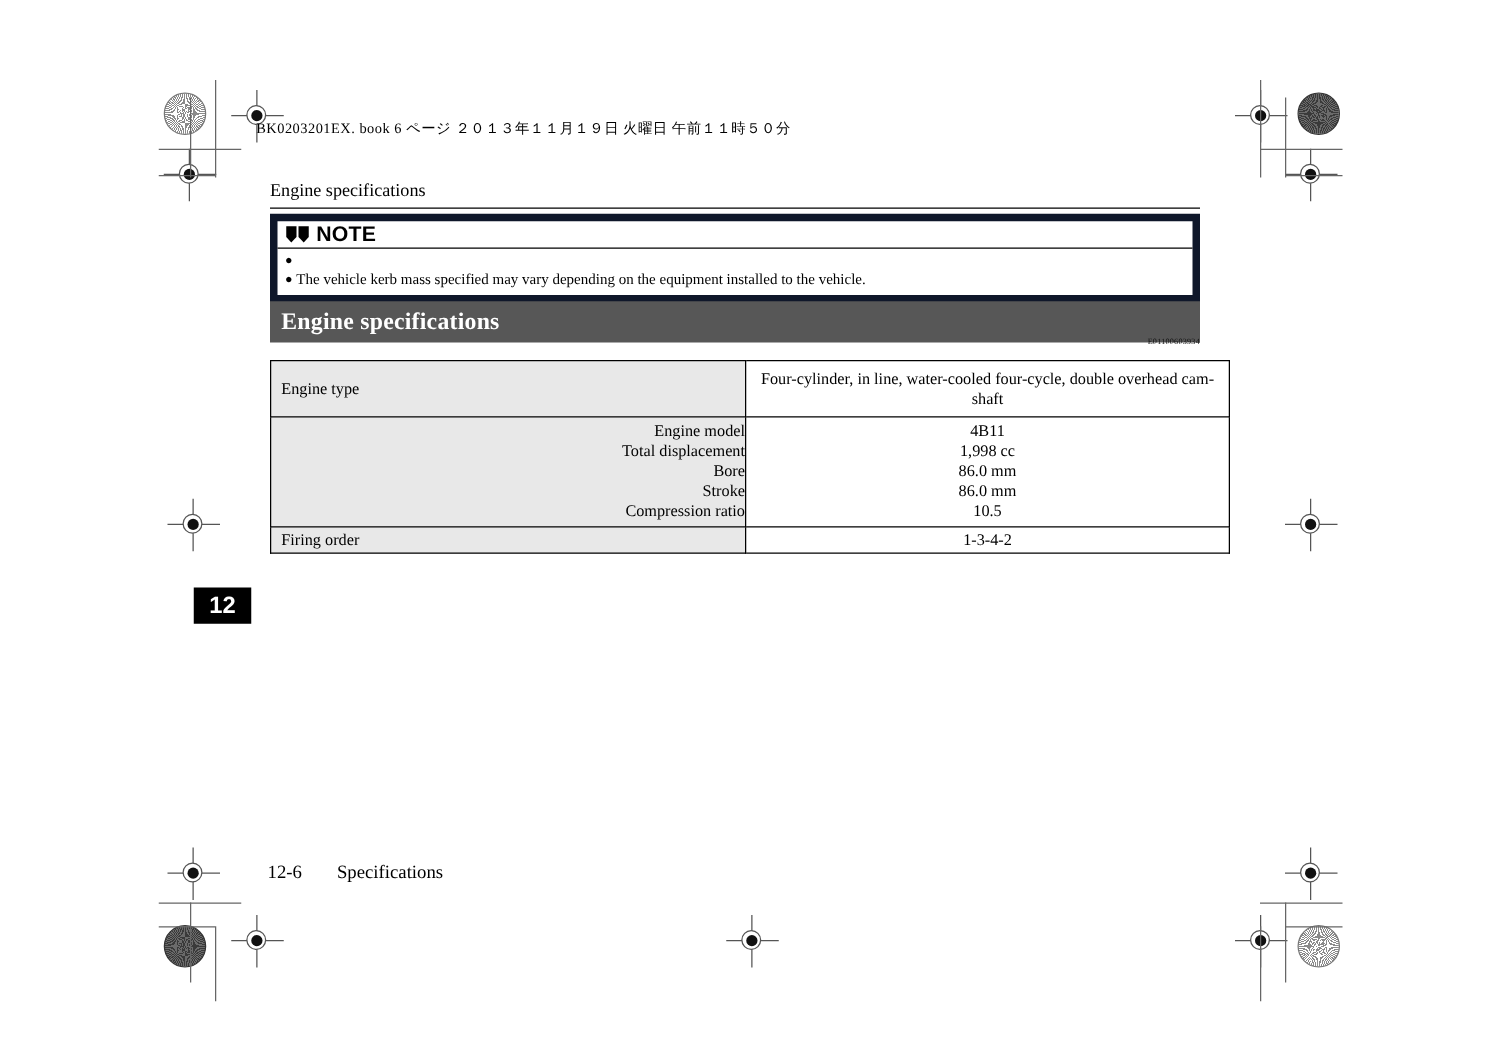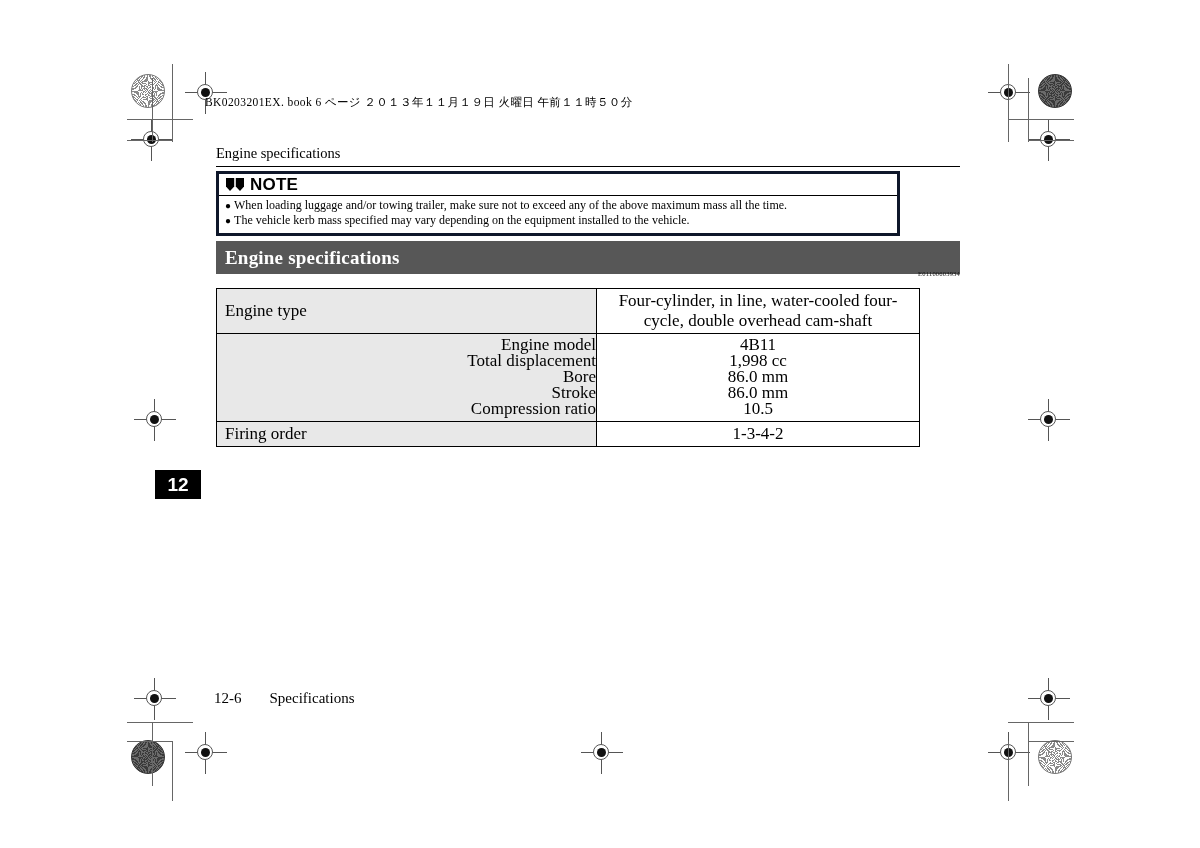--- a/index.html
+++ b/index.html
@@ -104,23 +104,23 @@
     width: 744px;
     height: 1px;
     background: #000;
   }
 
   
   .note-box {
     position: absolute;
     left: 216px;
     top: 171px;
-    width: 684px;
+    width: 744px;
     box-sizing: border-box;
-    border: 3px solid #0f172a;
+    border: 6px solid #0f172a;
     background: #ffffff;
   }
   .note-title-row {
     display: flex;
     align-items: center;
     padding: 2px 6px 1px 6px;
     border-bottom: 1px solid #000;
   }
   .note-icon {
     width: 20px;
@@ -182,25 +182,25 @@
     font-size: 6.5px;
     letter-spacing: 0.2px;
     color: #111;
   }
 
   
   .spec-table {
     position: absolute;
     left: 216px;
     top: 288px;
-    width: 704px;
+    width: 768px;
     border-collapse: collapse;
     table-layout: fixed;
     font-family: "Liberation Serif", serif;
-    font-size: 17px;
+    font-size: 13px;
   }
   .spec-table td {
     border: 1px solid #000;
     padding: 0;
     vertical-align: middle;
   }
   .spec-table td.label {
     width: 371px;
     background: #e8e8e8;
     padding: 2px 0 2px 8px;
@@ -359,21 +359,20 @@
   <div class="note-title-row">
     <svg class="note-icon" viewBox="0 0 20 15">
       <path d="M1 1 L9.2 1 L9.2 9.5 L5 14 L1 9.5 Z" fill="#000"></path>
       <path d="M10.8 1 L19 1 L19 9.5 L15 14 L10.8 9.5 Z" fill="#000"></path>
     </svg>
     <span class="note-title">NOTE</span>
   </div>
   <div class="note-body">
     <div class="note-item">
       <span class="note-bullet">●</span>
-      <span>When loading luggage and/or towing trailer, make sure not to exceed any of the above maximum mass all the time.</span>
     </div>
     <div class="note-item">
       <span class="note-bullet">●</span>
       <span>The vehicle kerb mass specified may vary depending on the equipment installed to the vehicle.</span>
     </div>
   </div>
 </div>
 
 <div class="title-bar">
   <span class="title-bar-text">Engine specifications</span>

